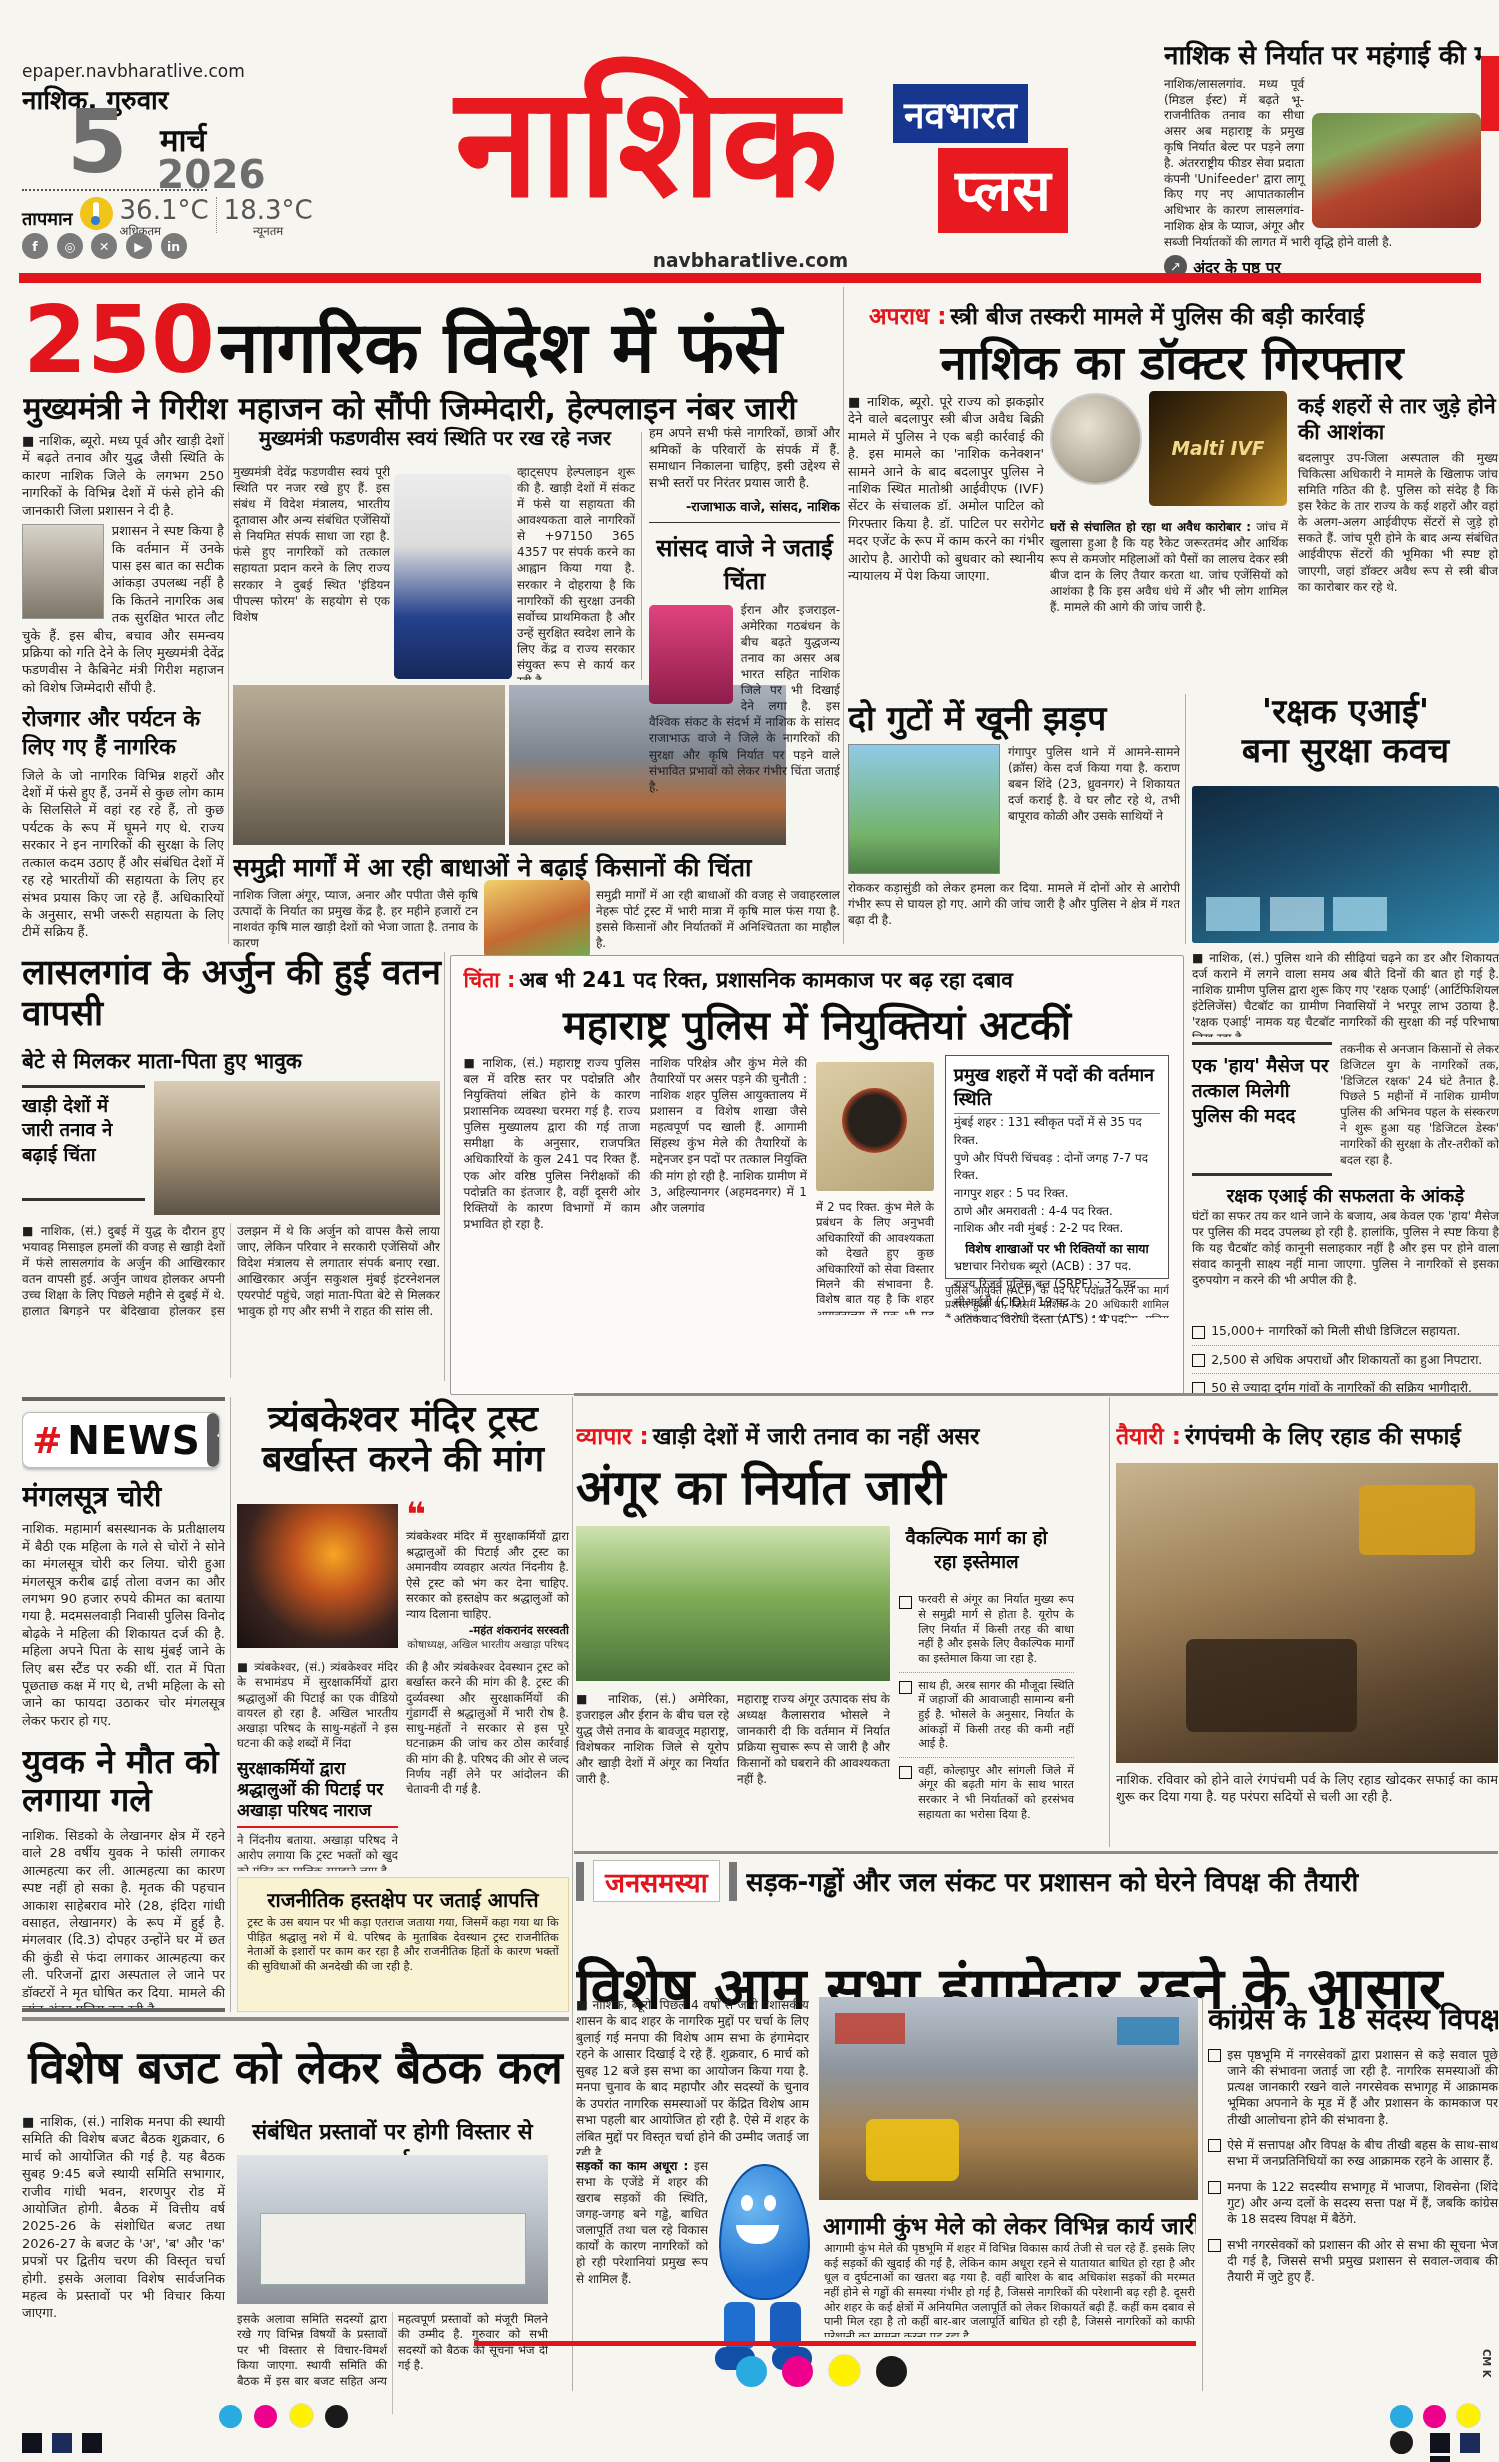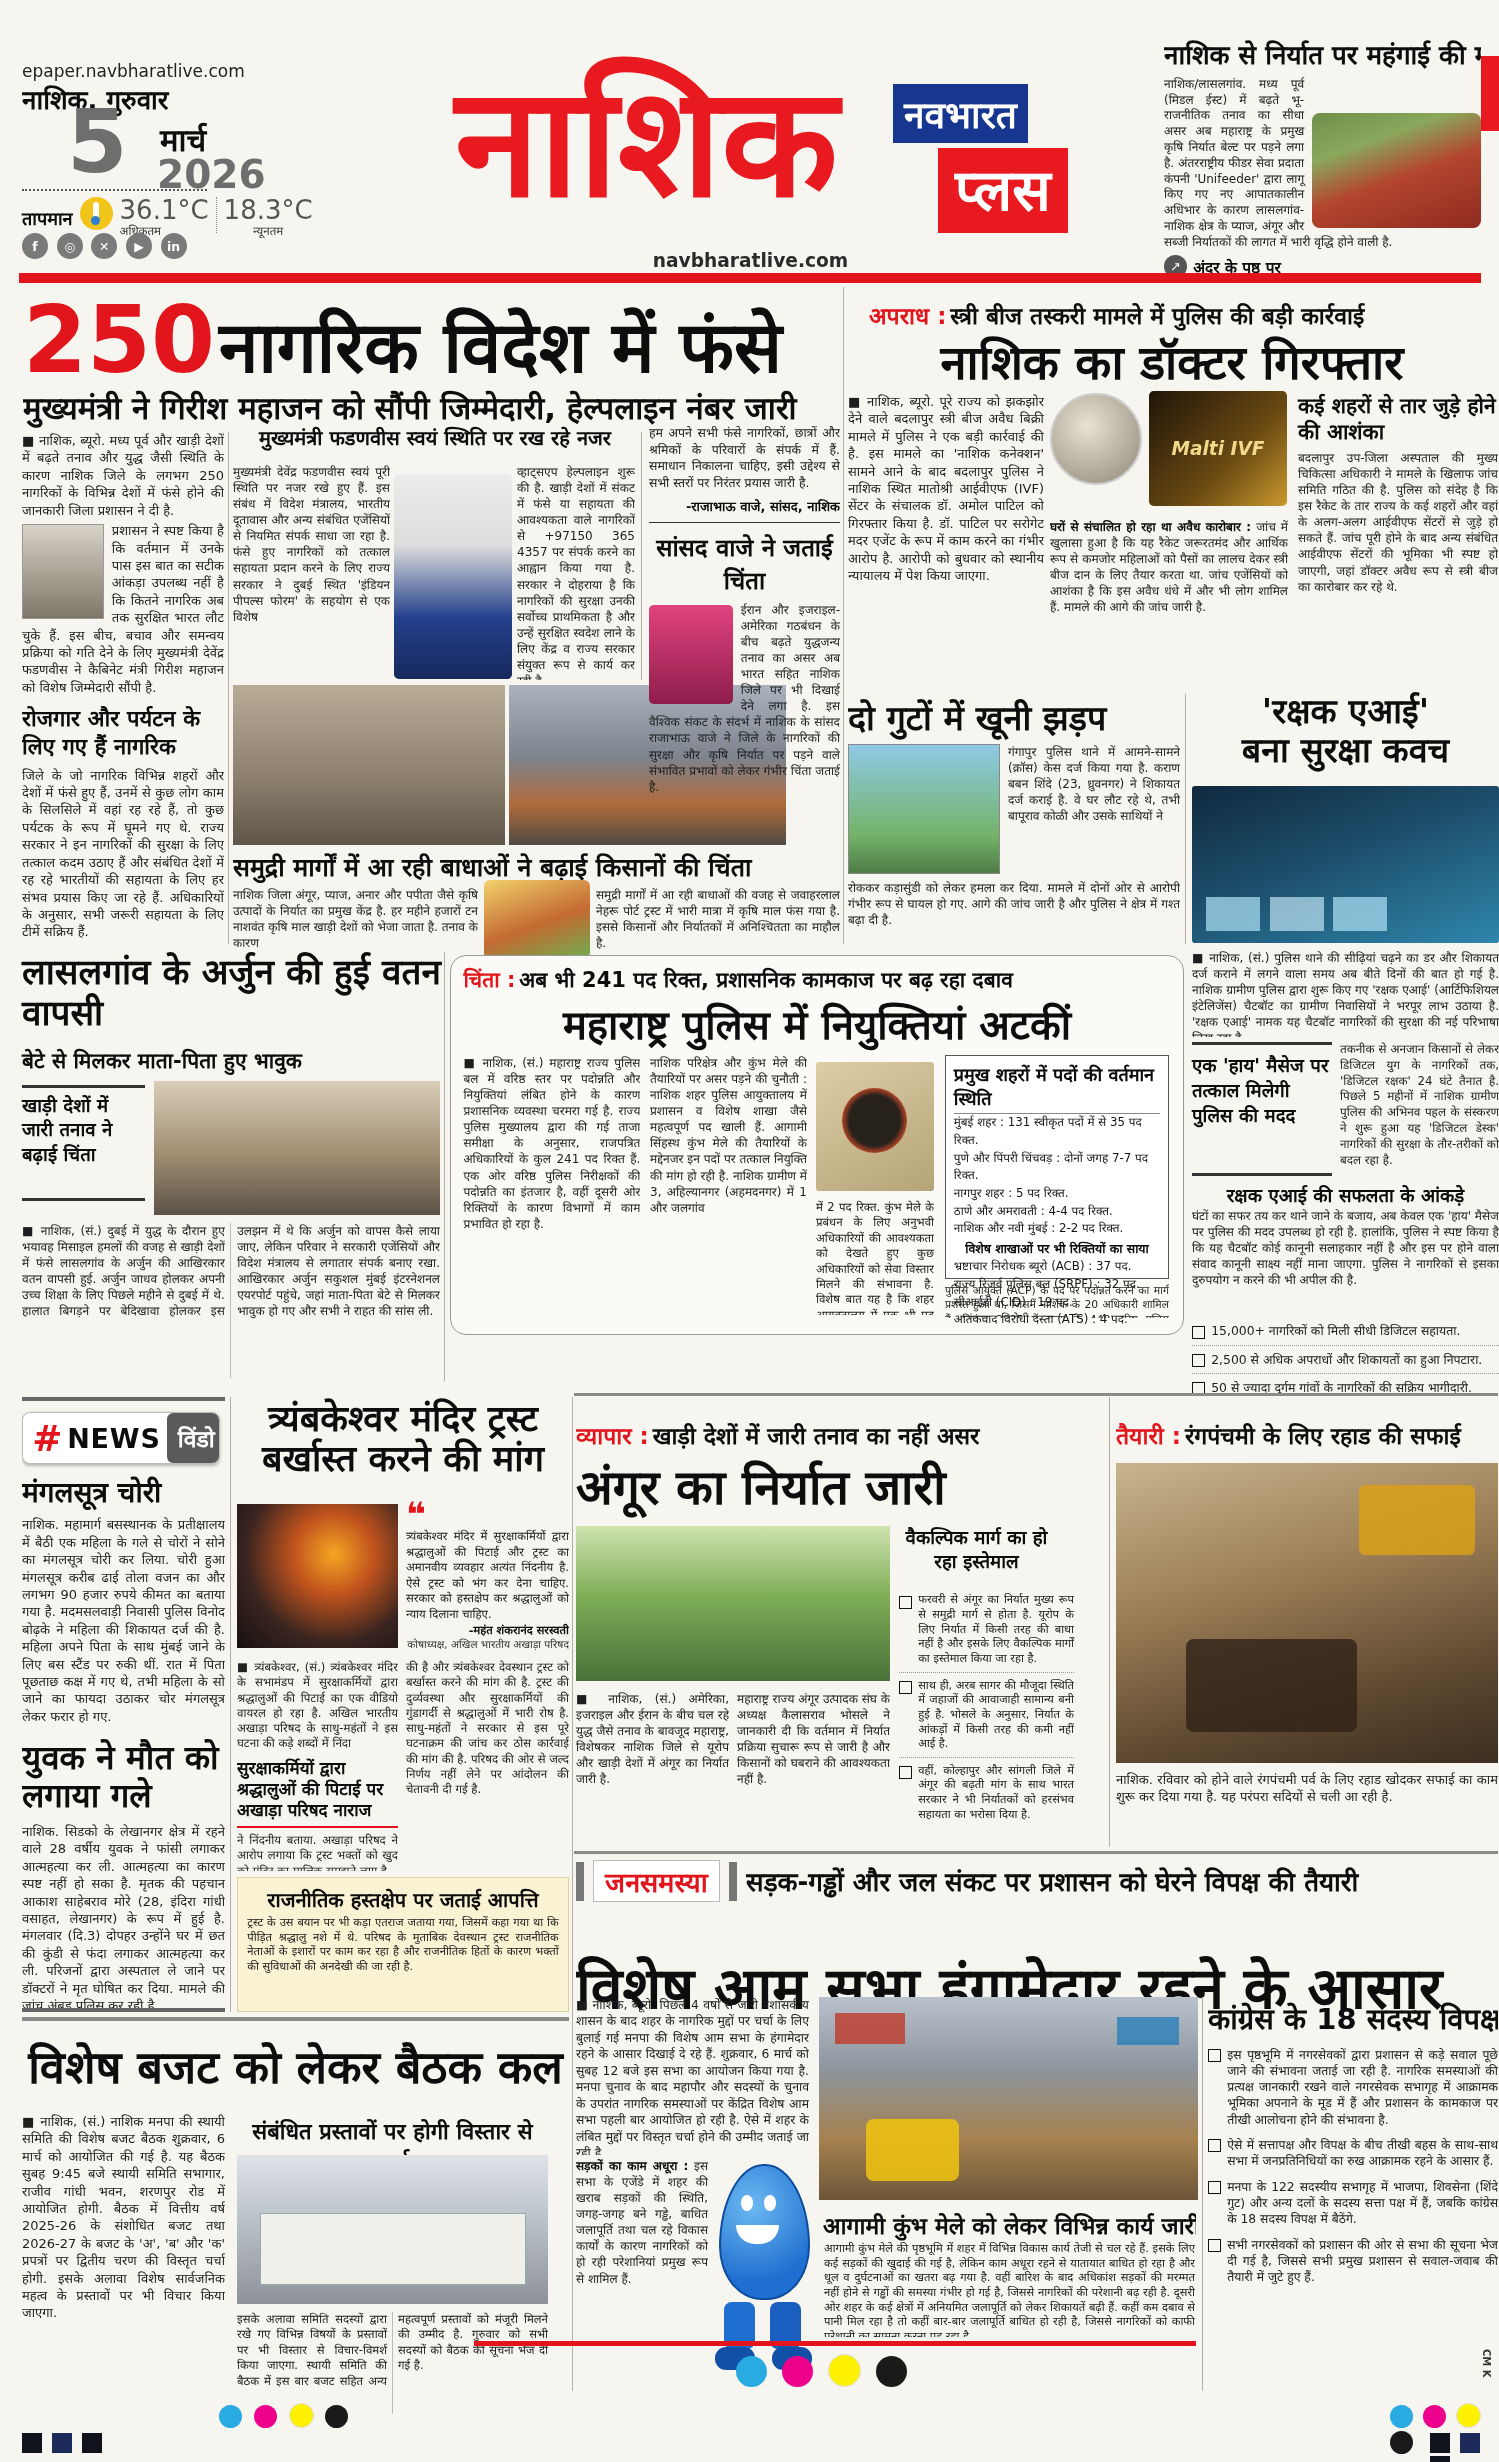--- a/index.html
+++ b/index.html
@@ -157,21 +157,21 @@
     <span style="position:absolute;left:141px;bottom:12.4px;width:54px;height:34px;background:#9fd3e8;opacity:.8;"></span>
   </div>
 
   <div class="b h" style="left:22px;top:952px;width:419px;font-size:35px;line-height:1.18;">लासलगांव के अर्जुन की हुई वतन वापसी</div>
   <div class="b h" style="left:22px;top:1046px;width:419px;font-size:21px;">बेटे से मिलकर माता-पिता हुए भावुक</div>
   <div class="b h" style="left:22px;top:1085px;width:123px;height:116px;border-top:3.1px solid #333;border-bottom:3.1px solid #333;font-size:18.6px;line-height:1.3;padding-top:6.2px;">खाड़ी देशों में जारी तनाव ने बढ़ाई चिंता</div>
   <div class="ph b" style="left:154px;top:1081px;width:286px;height:134px;background:linear-gradient(180deg,#d9cdb8 0%,#a08d72 55%,#5c5347 100%);"></div>
   <div class="b t" style="left:22px;top:1223px;width:418px;height:155px;overflow:hidden;column-count:2;column-gap:12.4px;column-rule:0.8px solid #bbb;font-size:12px;">■ नाशिक, (सं.) दुबई में युद्ध के दौरान हुए भयावह मिसाइल हमलों की वजह से खाड़ी देशों में फंसे लासलगांव के अर्जुन की आखिरकार वतन वापसी हुई. अर्जुन जाधव होलकर अपनी उच्च शिक्षा के लिए पिछले महीने से दुबई में थे. हालात बिगड़ने पर बेदिखावा होलकर इस उलझन में थे कि अर्जुन को वापस कैसे लाया जाए, लेकिन परिवार ने सरकारी एजेंसियों और विदेश मंत्रालय से लगातार संपर्क बनाए रखा. आखिरकार अर्जुन सकुशल मुंबई इंटरनेशनल एयरपोर्ट पहुंचे, जहां माता-पिता बेटे से मिलकर भावुक हो गए और सभी ने राहत की सांस ली.</div>
   <div class="vr" style="left:444px;top:952px;height:429px;"></div>
 
-  <div class="b" style="left:450px;top:955px;width:734px;height:380px;border:1.6px solid #999;border-radius:16px;background:#fcfaf6;padding:9.3px 12.4px;">
+  <div class="b" style="left:450px;top:955px;width:734px;height:440px;border:1.6px solid #999;border-radius:2px;background:#fcfaf6;padding:9.3px 12.4px;">
     <div class="nw">
       <span class="h red" style="font-size:21px;">चिंता :</span>
       <span class="h" style="font-size:21px;font-weight:600;">अब भी 241 पद रिक्त, प्रशासनिक कामकाज पर बढ़ रहा दबाव</span>
     </div>
     <div class="h c nw" style="font-size:40px;margin-top:3.1px;">महाराष्ट्र पुलिस में नियुक्तियां अटकीं</div>
     <div class="b t" style="left:12.4px;top:99px;width:177px;height:256px;overflow:hidden;font-size:12px;">■ नाशिक, (सं.) महाराष्ट्र राज्य पुलिस बल में वरिष्ठ स्तर पर पदोन्नति और नियुक्तियां लंबित होने के कारण प्रशासनिक व्यवस्था चरमरा गई है. राज्य पुलिस मुख्यालय द्वारा की गई ताजा समीक्षा के अनुसार, राजपत्रित अधिकारियों के कुल 241 पद रिक्त हैं. एक ओर वरिष्ठ पुलिस निरीक्षकों की पदोन्नति का इंतजार है, वहीं दूसरी ओर रिक्तियों के कारण विभागों में काम प्रभावित हो रहा है.</div>
     <div class="b t" style="left:199px;top:99px;width:157px;height:256px;overflow:hidden;font-size:12px;">नाशिक परिक्षेत्र और कुंभ मेले की तैयारियों पर असर पड़ने की चुनौती : नाशिक शहर पुलिस आयुक्तालय में प्रशासन व विशेष शाखा जैसे महत्वपूर्ण पद खाली हैं. आगामी सिंहस्थ कुंभ मेले की तैयारियों के मद्देनजर इन पदों पर तत्काल नियुक्ति की मांग हो रही है. नाशिक ग्रामीण में 3, अहिल्यानगर (अहमदनगर) में 1 और जलगांव</div>
     <div class="ph b" style="left:365px;top:106px;width:118px;height:129px;background:linear-gradient(150deg,#ddcda6,#b5a478);border-radius:3.1px;position:absolute;">
       <span class="circ" style="position:absolute;left:26px;top:26px;width:65px;height:65px;background:radial-gradient(circle,#27211c 55%,#d94f2b 75%,#1c1712 100%);"></span>
     </div>
@@ -211,21 +211,21 @@
         <span class="ts" style="font-size:12.4px;">50 से ज्यादा दुर्गम गांवों के नागरिकों की सक्रिय भागीदारी.</span>
       </div>
   </div>
 
   <div class="hr" style="left:574px;top:1393px;width:924px;height:3.1px;"></div>
 
   <div class="b" style="left:22px;top:1397px;width:203px;height:615px;border-top:4.7px solid #666;border-bottom:4.7px solid #666;overflow:hidden;">
     <div style="margin:11px 0 7.8px;display:flex;align-items:stretch;width:196px;border:0.8px solid #bbb;border-radius:7.8px;overflow:hidden;background:#fff;box-shadow:0 1.6px 3.1px rgba(0,0,0,.25);">
       <span style="display:flex;align-items:center;padding:4.7px 6.2px 4.7px 9.3px;">
         <span class="h red" style="font-size:36px;margin-right:4.7px;">#</span>
-        <span class="h" style="font-size:27px;letter-spacing:0.8px;text-align:right;">NEWS</span>
+        <span class="h" style="font-size:39px;letter-spacing:0.8px;text-align:right;">NEWS</span>
       </span>
       <span style="background:#5a5a5a;color:#fff;display:flex;align-items:center;padding:4.7px 11px;font-size:23px;font-weight:700;margin-left:auto;border-radius:6.2px 7.8px 7.8px 6.2px;">विंडो</span>
     </div>
     <div class="h" style="font-size:28px;margin:3.1px 0 6.2px;">मंगलसूत्र चोरी</div>
     <p class="t" style="margin:0;">नाशिक. महामार्ग बसस्थानक के प्रतीक्षालय में बैठी एक महिला के गले से चोरों ने सोने का मंगलसूत्र चोरी कर लिया. चोरी हुआ मंगलसूत्र करीब ढाई तोला वजन का और लगभग 90 हजार रुपये कीमत का बताया गया है. मदमसलवाड़ी निवासी पुलिस विनोद बोढ़के ने महिला की शिकायत दर्ज की है. महिला अपने पिता के साथ मुंबई जाने के लिए बस स्टैंड पर रुकी थीं. रात में पिता पूछताछ कक्ष में गए थे, तभी महिला के सो जाने का फायदा उठाकर चोर मंगलसूत्र लेकर फरार हो गए.</p>
     <div class="h" style="font-size:33px;line-height:1.15;margin:14px 0 7.8px;">युवक ने मौत को लगाया गले</div>
     <p class="t" style="margin:0;">नाशिक. सिडको के लेखानगर क्षेत्र में रहने वाले 28 वर्षीय युवक ने फांसी लगाकर आत्महत्या कर ली. आत्महत्या का कारण स्पष्ट नहीं हो सका है. मृतक की पहचान आकाश साहेबराव मोरे (28, इंदिरा गांधी वसाहत, लेखानगर) के रूप में हुई है. मंगलवार (दि.3) दोपहर उन्होंने घर में छत की कुंडी से फंदा लगाकर आत्महत्या कर ली. परिजनों द्वारा अस्पताल ले जाने पर डॉक्टरों ने मृत घोषित कर दिया. मामले की जांच अंबड पुलिस कर रही है.</p>
   </div>
   <div class="vr" style="left:230px;top:1397px;height:615px;"></div>
 

